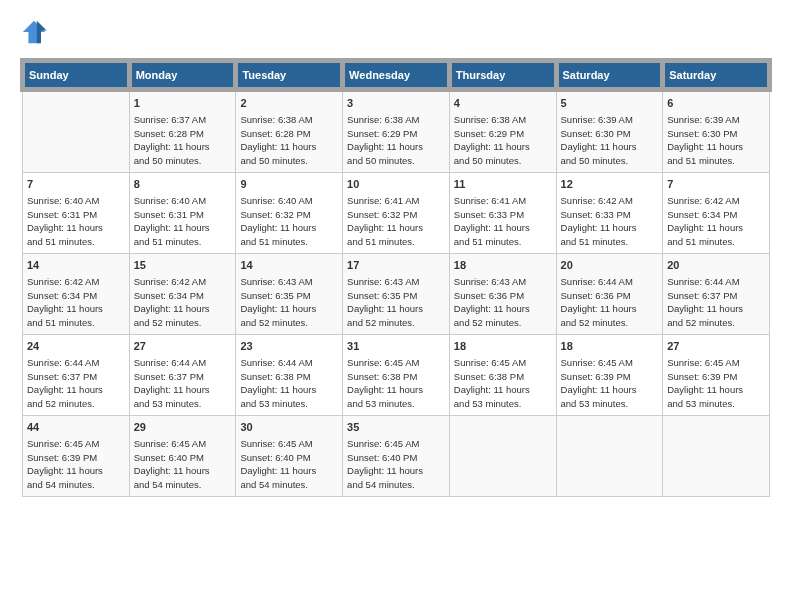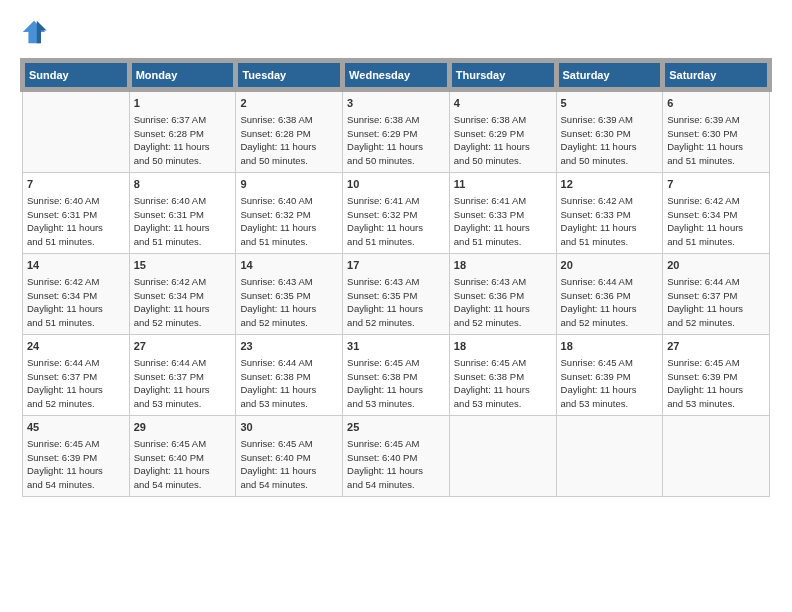--- a/index.html
+++ b/index.html
@@ -316,42 +316,42 @@
           <td>
             <span class="day-num">27</span>
             <div class="cell-content">Sunrise: 6:45 AM</div>
             <div class="cell-content">Sunset: 6:39 PM</div>
             <div class="cell-content">Daylight: 11 hours</div>
             <div class="cell-content">and 53 minutes.</div>
           </td>
         </tr>
         <tr>
           <td>
-            <span class="day-num">45</span>
+            <span class="day-num">44</span>
             <div class="cell-content">Sunrise: 6:45 AM</div>
             <div class="cell-content">Sunset: 6:39 PM</div>
             <div class="cell-content">Daylight: 11 hours</div>
             <div class="cell-content">and 54 minutes.</div>
           </td>
           <td>
             <span class="day-num">29</span>
             <div class="cell-content">Sunrise: 6:45 AM</div>
             <div class="cell-content">Sunset: 6:40 PM</div>
             <div class="cell-content">Daylight: 11 hours</div>
             <div class="cell-content">and 54 minutes.</div>
           </td>
           <td>
             <span class="day-num">30</span>
             <div class="cell-content">Sunrise: 6:45 AM</div>
             <div class="cell-content">Sunset: 6:40 PM</div>
             <div class="cell-content">Daylight: 11 hours</div>
             <div class="cell-content">and 54 minutes.</div>
           </td>
           <td>
-            <span class="day-num">25</span>
+            <span class="day-num">35</span>
             <div class="cell-content">Sunrise: 6:45 AM</div>
             <div class="cell-content">Sunset: 6:40 PM</div>
             <div class="cell-content">Daylight: 11 hours</div>
             <div class="cell-content">and 54 minutes.</div>
           </td>
           <td></td>
           <td></td>
           <td></td>
         </tr>
       </tbody>

